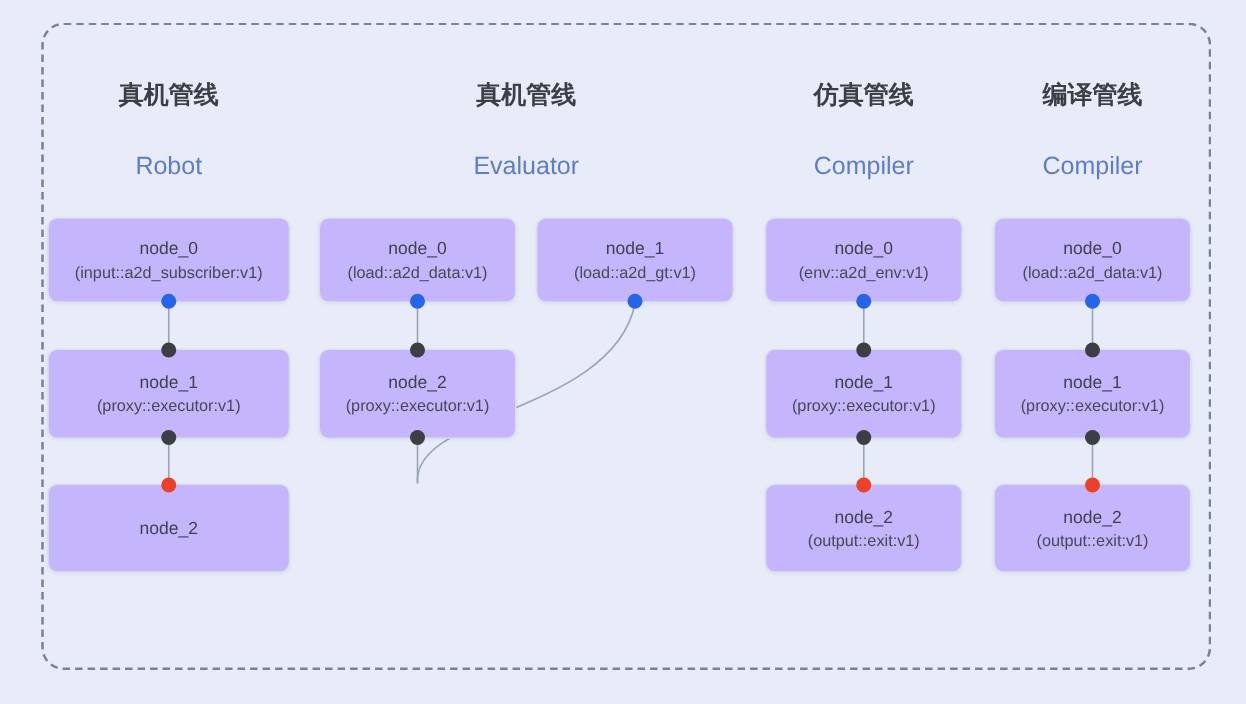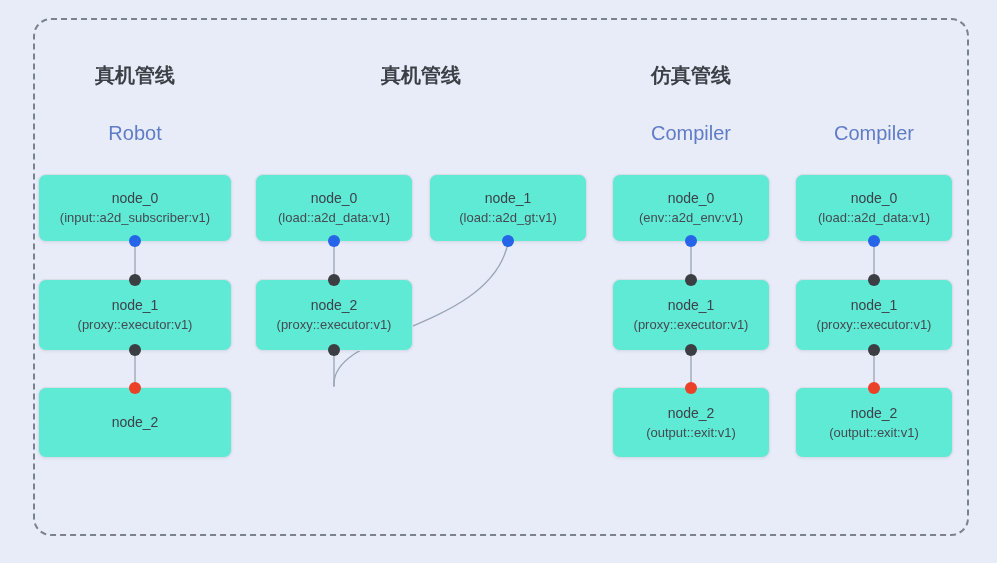--- a/index.html
+++ b/index.html
@@ -38,21 +38,21 @@
     font-weight:400;
     color:#5f7cc6;
     top:122px;
   }
   .wires{
     position:absolute;left:0;top:0;
     width:997px;height:563px;
   }
   .node-box{
     position:absolute;
-    background:#5eead4;
+    background:#c4b5fd;
     border:1px solid #d9dde6;
     border-radius:8px;
     box-shadow:0 1px 3px rgba(60,70,110,0.07);
     display:flex;
     flex-direction:column;
     align-items:center;
     justify-content:center;
     gap:3px;
     box-sizing:border-box;
   }
@@ -93,22 +93,24 @@
 </head>
 <body>
 
 <div class="canvas">
 
   <div class="frame"></div>
 
   <div class="pipeline-title-zh" style="left:25px">真机管线</div>
   <div class="pipeline-title-zh" style="left:311px">真机管线</div>
   <div class="pipeline-title-zh" style="left:581px">仿真管线</div>
+  <div class="pipeline-title-zh" style="left:764px">编译管线</div>
 
   <div class="pipeline-title-en" style="left:25px">Robot</div>
+  <div class="pipeline-title-en" style="left:311px">Evaluator</div>
   <div class="pipeline-title-en" style="left:581px">Compiler</div>
   <div class="pipeline-title-en" style="left:764px">Compiler</div>
 
   <svg class="wires" viewBox="0 0 997 563">
     <g stroke="#9aa5b5" stroke-width="1.3" fill="none">
 
       <line x1="135" y1="242" x2="135" y2="279"></line>
       <line x1="135" y1="351" x2="135" y2="387"></line>
 
       <line x1="334" y1="242" x2="334" y2="279"></line>

